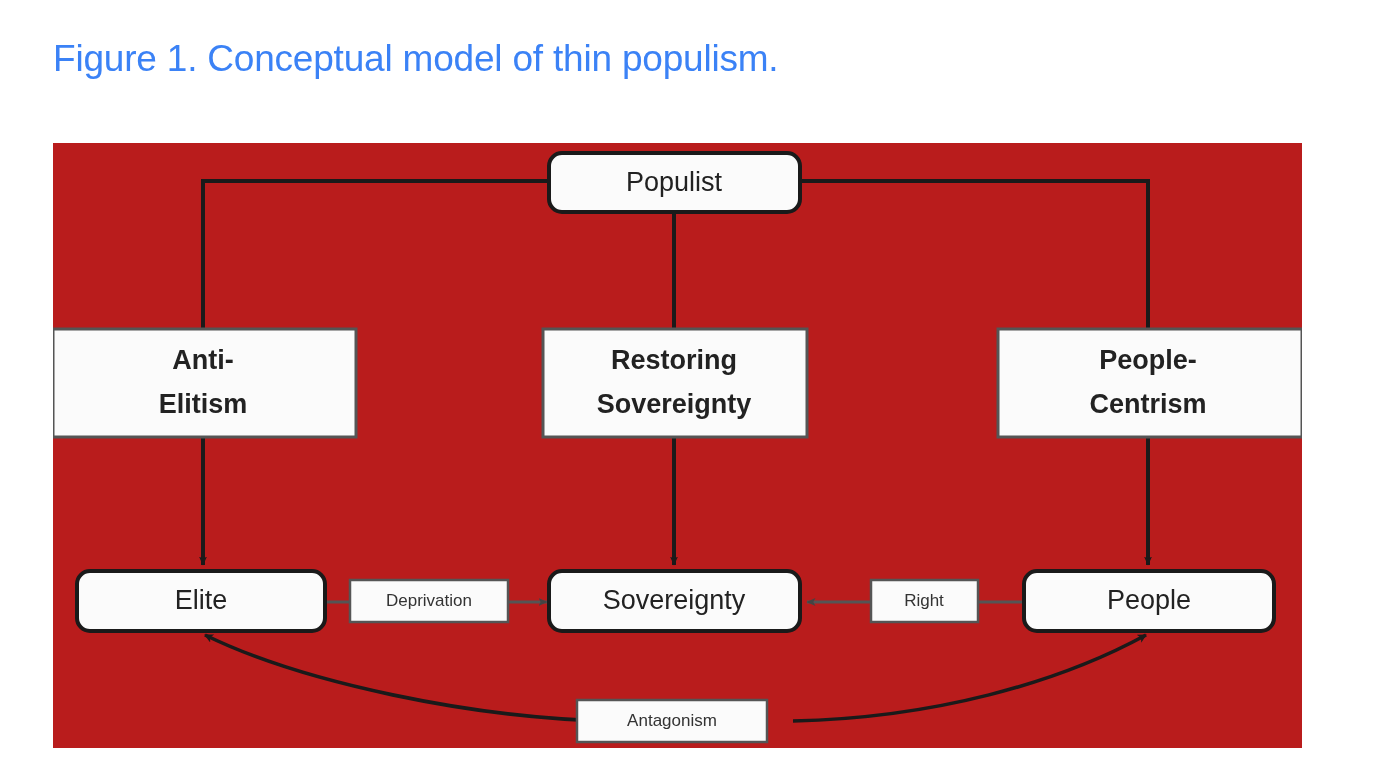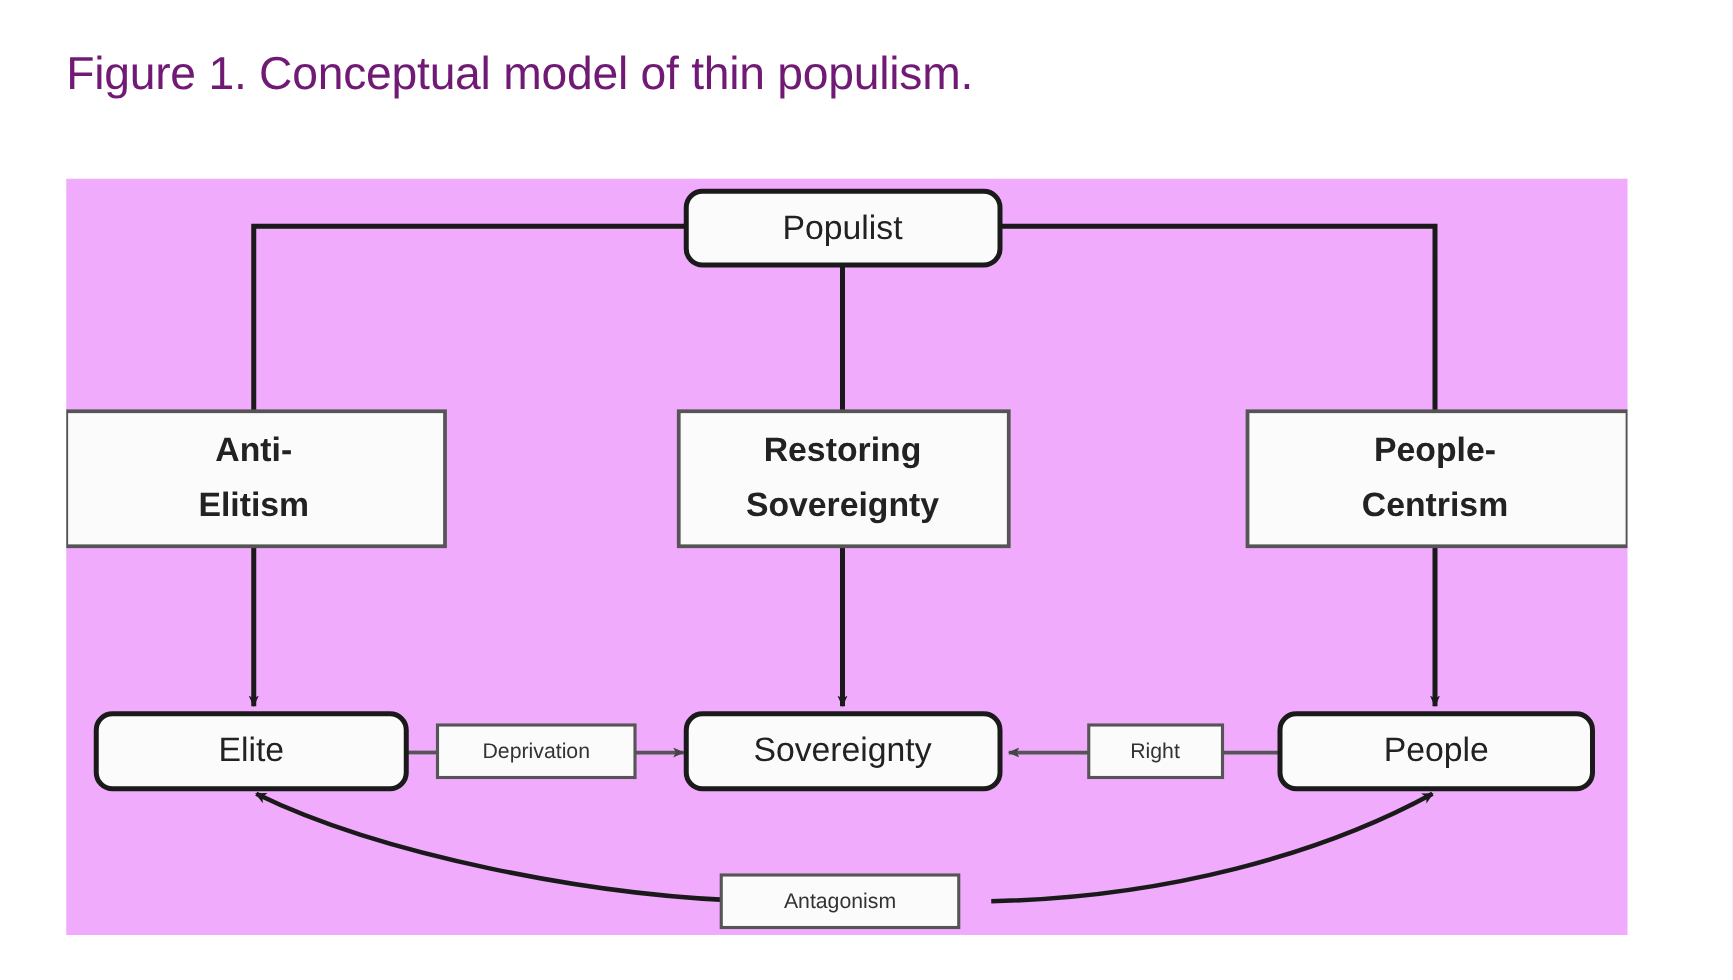--- a/index.html
+++ b/index.html
@@ -14,32 +14,32 @@
     overflow: hidden;
     position: relative;
   }
 
   #page-title {
     position: absolute;
     left: 53px;
     top: 38px;
     font-size: 37px;
     font-weight: 400;
-    color: #701a75;
+    color: #3b82f6;
     letter-spacing: -0.2px;
     white-space: nowrap;
   }
 
   #figure-panel {
     position: absolute;
     left: 53px;
     top: 143px;
     width: 1249px;
     height: 605px;
-    background: #f0abfc;
+    background: #b91c1c;
   }
 
   #figure-svg {
     position: absolute;
     left: 0;
     top: 0;
     width: 1249px;
     height: 605px;
     display: block;
   }

